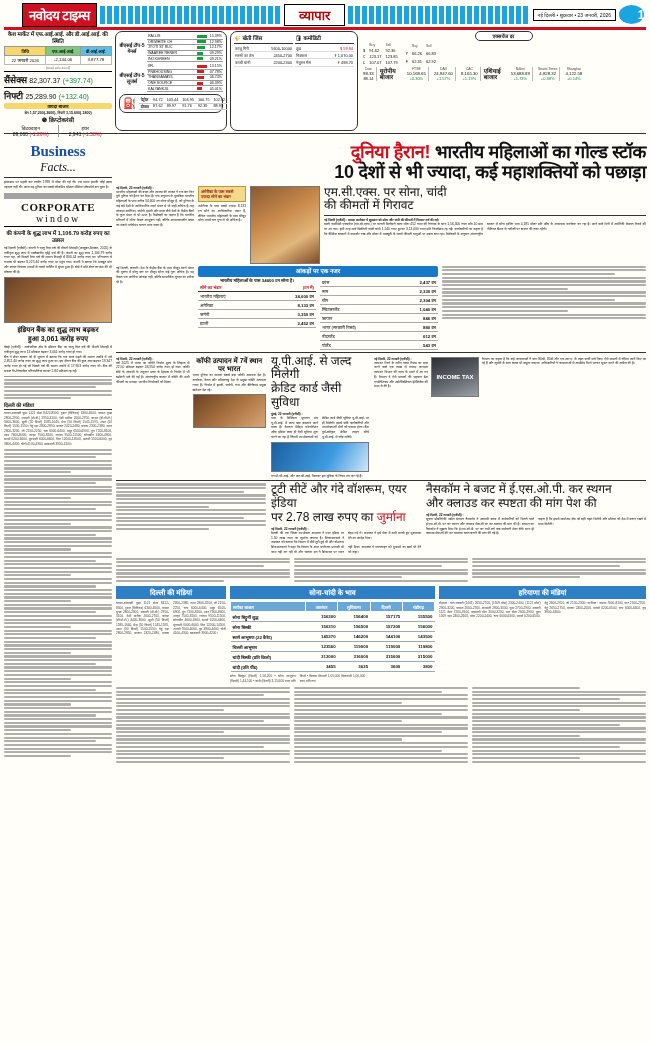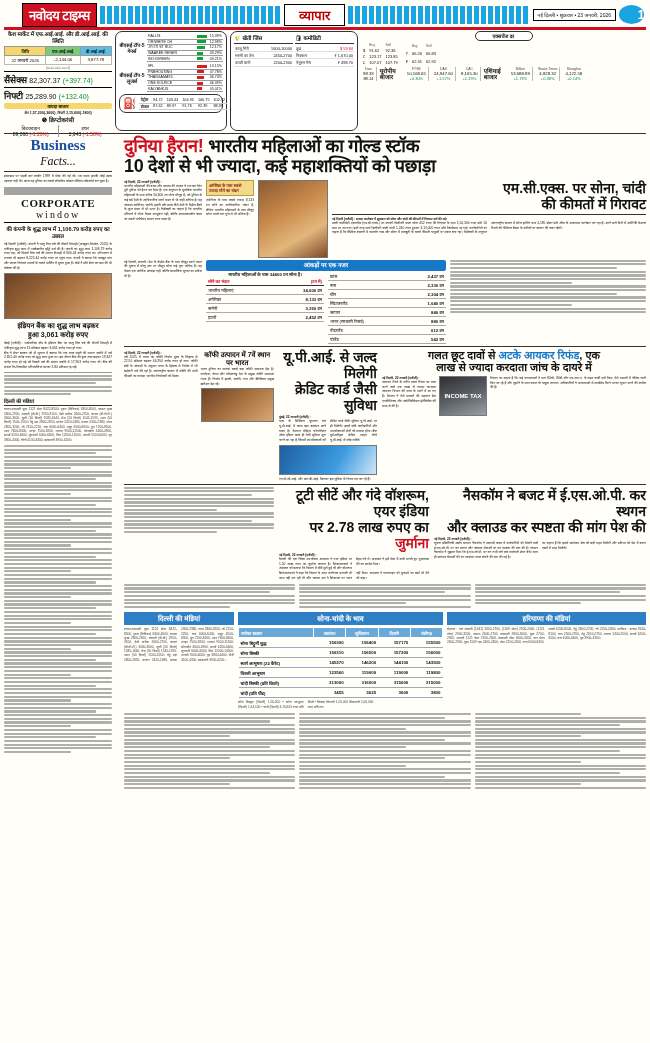--- a/index.html
+++ b/index.html
@@ -84,39 +84,39 @@
   .w-lbl { font-size:6px; font-weight:bold; writing-mode:horizontal-tb; width:22px; line-height:1.1; }
   .w-item { text-align:center; padding:0 2px; border-right:0.4px solid #bbb; }
   .w-item .nm { font-size:3.4px; color:#444; }
   .w-item .vl { font-size:4.3px; }
   .w-item .pc { font-size:4px; }
 
   
   .body-col { font-size:3.3px; line-height:1.45; text-align:justify; color:#222; }
 
   
-  .main { display:flex; gap:12px; margin-top:3px; }
+  .main { display:flex; gap:4px; margin-top:9px; }
   .col-left { width:108px; }
   .col-mid { flex:1; }
 
   .bf-logo { text-align:center; border-bottom:1px solid #333; padding-bottom:2px; margin-bottom:2px; }
   .bf-logo .b1 { font-family:"Liberation Serif", serif; font-weight:bold; font-size:15px; color:#1a4fa0; }
   .bf-logo .b2 { font-family:"Liberation Serif", serif; font-style:italic; font-size:12px; color:#111; }
-  .cw { text-align:center; border-top:8px solid #a3a3a3; border-bottom:1px solid #000; padding:2px 0; margin:3px 0; }
+  .cw { text-align:center; border-top:6px solid #a3a3a3; border-bottom:1px solid #000; padding:2px 0; margin:3px 0; }
   .cw .t1 { font-family:"Liberation Serif", serif; font-weight:bold; font-size:11px; letter-spacing:0.5px; }
   .cw .t2 { font-family:"Liberation Serif", serif; font-size:10px; letter-spacing:2px; }
   .sub-head { font-size:5.5px; font-weight:bold; text-align:center; line-height:1.3; margin:2px 0; }
   .rule { border-top:1px solid #333; margin:2px 0; }
   .thinrule { border-top:0.5px solid #999; margin:2px 0; }
 
   .headline-red { color:#cf1020; }
   .headline-blue { color:#1878c8; }
-  .hl-main { font-size:18px; font-weight:bold; line-height:1.1; text-align:left; letter-spacing:-0.3px; }
+  .hl-main { font-size:18px; font-weight:bold; line-height:1.1; text-align:right; letter-spacing:-0.3px; }
   .hl-2 { font-size:11px; font-weight:bold; line-height:1.15; text-align:center; }
-  .hl-3 { font-size:14px; font-weight:bold; line-height:1.15; text-align:right; }
+  .hl-3 { font-size:12px; font-weight:normal; line-height:1.15; text-align:left; }
   .hl-4 { font-size:7px; font-weight:bold; line-height:1.2; text-align:center; }
 
   .photo { background:linear-gradient(150deg,#8a5a33,#c98a4b 40%,#e2b77c 70%,#7d4a28);
     border:0.5px solid #777; }
   .photo2 { background:linear-gradient(160deg,#2f2f33,#5a5f66 50%,#9aa0a6); border:0.5px solid #777; }
   .photo3 { background:linear-gradient(140deg,#6b4226,#a9713f 50%,#d9a877); border:0.5px solid #777; }
   .photo4 { background:linear-gradient(120deg,#1d5fa0,#3d9be0 60%,#cfe7f7); border:0.5px solid #777; }
 
   .callout { background:#f3d98a; border:0.5px solid #b99a3d; font-size:4px; padding:2px;
     line-height:1.3; font-weight:bold; color:#8a1010; }
@@ -738,25 +738,20 @@
             <span>यू.पी.आई. से जल्द मिलेगी</span><br>
             <span>क्रेडिट कार्ड जैसी सुविधा</span>
           </div>
           <div class="byline" style="margin-top:2px">मुंबई, 22 जनवरी (एजेंसी) :</div>
           <div class="body-col cols2">पास के डिजिटल भुगतान मंच यू.पी.आई. में जल्द बड़ा बदलाव आने वाला है। नेशनल पेमेंट्स कॉरपोरेशन ऑफ इंडिया जल्द ही ऐसी सुविधा शुरू करने जा रहा है जिसमें उपभोक्ताओं को क्रेडिट कार्ड जैसी सुविधा यू.पी.आई. पर ही मिलेगी। इससे छोटे कारोबारियों और उपभोक्ताओं दोनों को फायदा होगा। बैंक पूर्व-स्वीकृत क्रेडिट लाइन सीधे यू.पी.आई. से जोड़ सकेंगे।</div>
           <div class="photo4" style="height:30px;margin-top:2px"></div>
           <div class="body-col" style="margin-top:2px">एन.पी.सी.आई. और आर.बी.आई. मिलकर इस सुविधा के नियम तय कर रहे हैं।</div>
         </div>
 
         <div style="flex:1">
-          <div class="hl-2">
-            <span>गलत छूट दावों से</span>
-            <span class="headline-blue">अटके आयकर रिफंड</span><span>, एक</span><br>
-            <span>लाख से ज्यादा करदाता जांच के दायरे में</span>
-          </div>
           <div style="display:flex;gap:3px;margin-top:2px">
             <div style="width:54px">
               <div class="byline">नई दिल्ली, 22 जनवरी (एजेंसी) :</div>
               <div class="body-col">आयकर रिटर्न के जरिए गलत रिफंड का दावा करने वाले एक लाख से ज्यादा करदाता आयकर विभाग की जांच के दायरे में आ गए हैं। विभाग ने ऐसे मामलों की पहचान डेटा एनालिटिक्स और आर्टिफिशियल इंटेलिजेंस की मदद से की है।</div>
             </div>
             <div style="width:48px">
               <div class="photo2" style="height:40px;display:flex;align-items:center;justify-content:center;color:#fff;font-size:6px;font-weight:bold">
                 <span>INCOME TAX</span>
               </div>
             </div>

